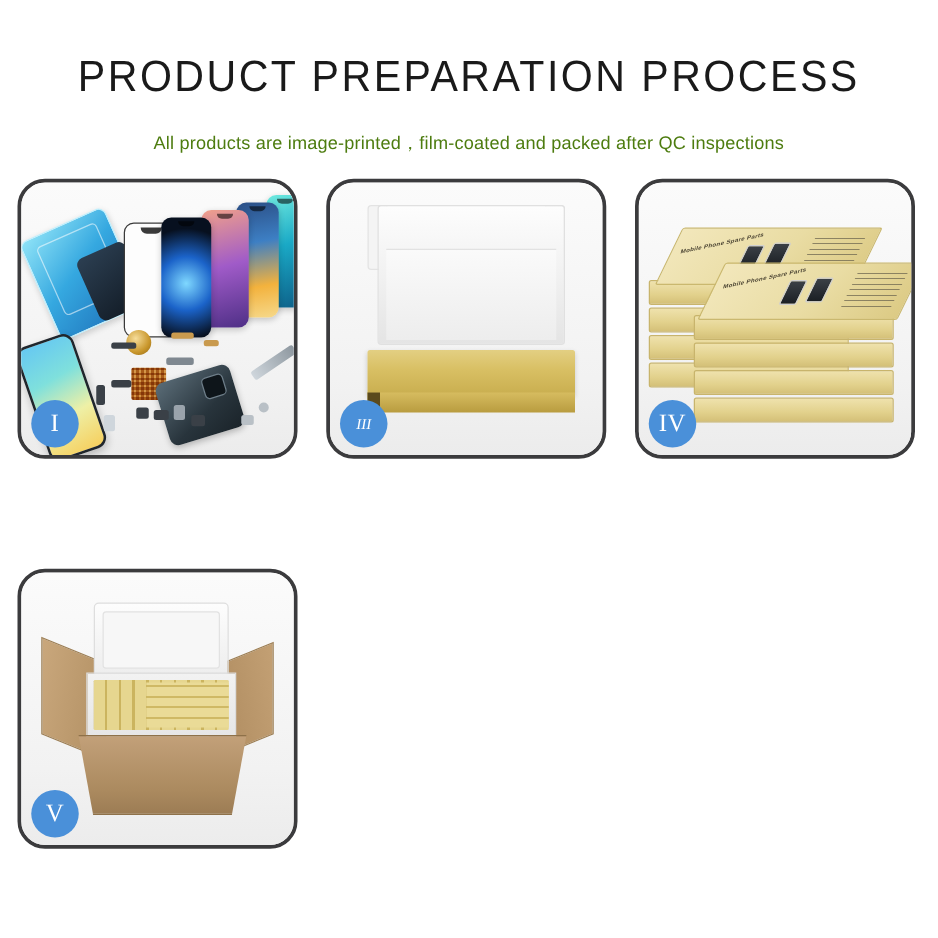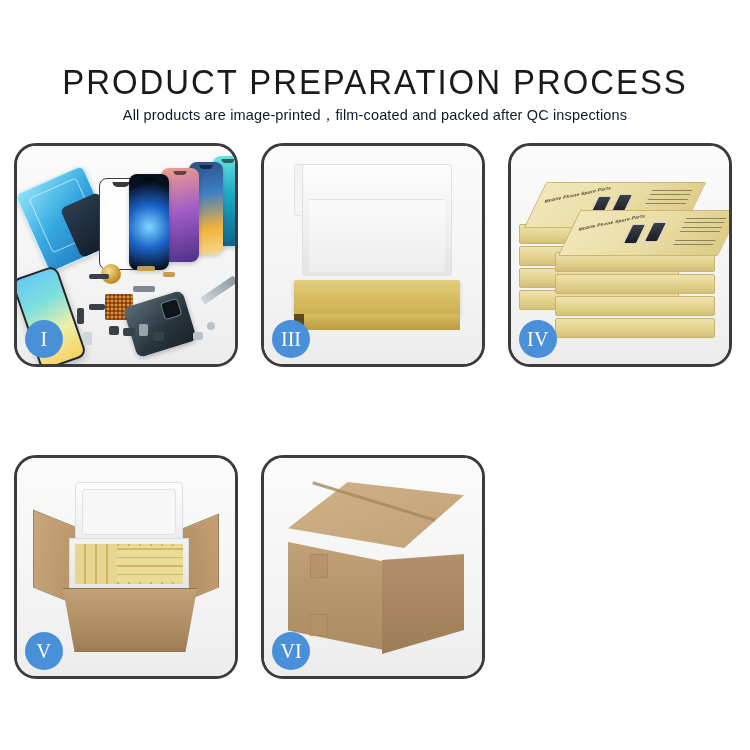--- a/index.html
+++ b/index.html
@@ -9,39 +9,39 @@
     height: 750px;
     background: #ffffff;
     font-family: "Liberation Sans", sans-serif;
     overflow: hidden;
     position: relative;
   }
 
   .page { width: 750px; height: 750px; position: relative; }
 
   
-  .header { width: 750px; padding-top: 64px; text-align: center; }
+  .header { width: 750px; padding-top: 44px; text-align: center; }
 
   .title {
     font-family: "Liberation Sans", sans-serif;
     font-size: 35px;
     font-weight: 400;
     letter-spacing: 2.1px;
     color: #1a1a1a;
     line-height: 1.05;
     transform: scaleX(0.94);
     white-space: nowrap;
   }
 
   .subtitle {
-    margin-top: 5px;
+    margin-top: 24px;
     font-family: "Liberation Sans", sans-serif;
     font-size: 14.5px;
     font-weight: 400;
-    color: #0f172a;
+    color: #4d7c0f;
     letter-spacing: 0.15px;
     white-space: nowrap;
   }
 
   
   .grid {
     position: absolute;
     left: 14px;
     top: 143px;
     width: 722px;
@@ -78,21 +78,21 @@
     background: #4a90d9;
     color: #ffffff;
     font-family: "Liberation Serif", serif;
     font-size: 19px;
     line-height: 38px;
     text-align: center;
     letter-spacing: 0.5px;
     z-index: 30;
   }
   .badge.narrow { font-size: 20px; }
-  .badge.wide { font-size: 20px; letter-spacing: 0px; }
+  .badge.wide { font-size: 12px; letter-spacing: 0px; font-style: italic; }
 
   
   .p1 .film {
     position: absolute; left: 12px; top: 30px; width: 74px; height: 86px;
     background: linear-gradient(150deg,#8fe3f7 0%, #35a8e0 45%, #1d6fb8 100%);
     border: 1.5px solid #bdeefc; border-radius: 7px;
     transform: rotate(-24deg); box-shadow: 0 2px 5px rgba(0,0,0,.18);
   }
   .p1 .film:after {
     content: ""; position: absolute; left: 10px; top: 8px; right: 10px; bottom: 16px;
@@ -436,26 +436,15 @@
         <div class="flap-r"></div>
         <div class="foamtop"></div>
         <div class="inner"></div>
         <div class="yellows"></div>
         <div class="yellows2"></div>
         <div class="body"></div>
       </div>
       <div class="badge narrow">V</div>
     </div>
 
-    <div class="panel p6">
-      <div class="stage">
-        <div class="top"></div>
-        <div class="seam"></div>
-        <div class="front"></div>
-        <div class="side"></div>
-        <div class="tape1"></div>
-        <div class="tape2"></div>
-      </div>
-      <div class="badge wide">VI</div>
-    </div>
 
   </div>
 </div>
 
 </body></html>

